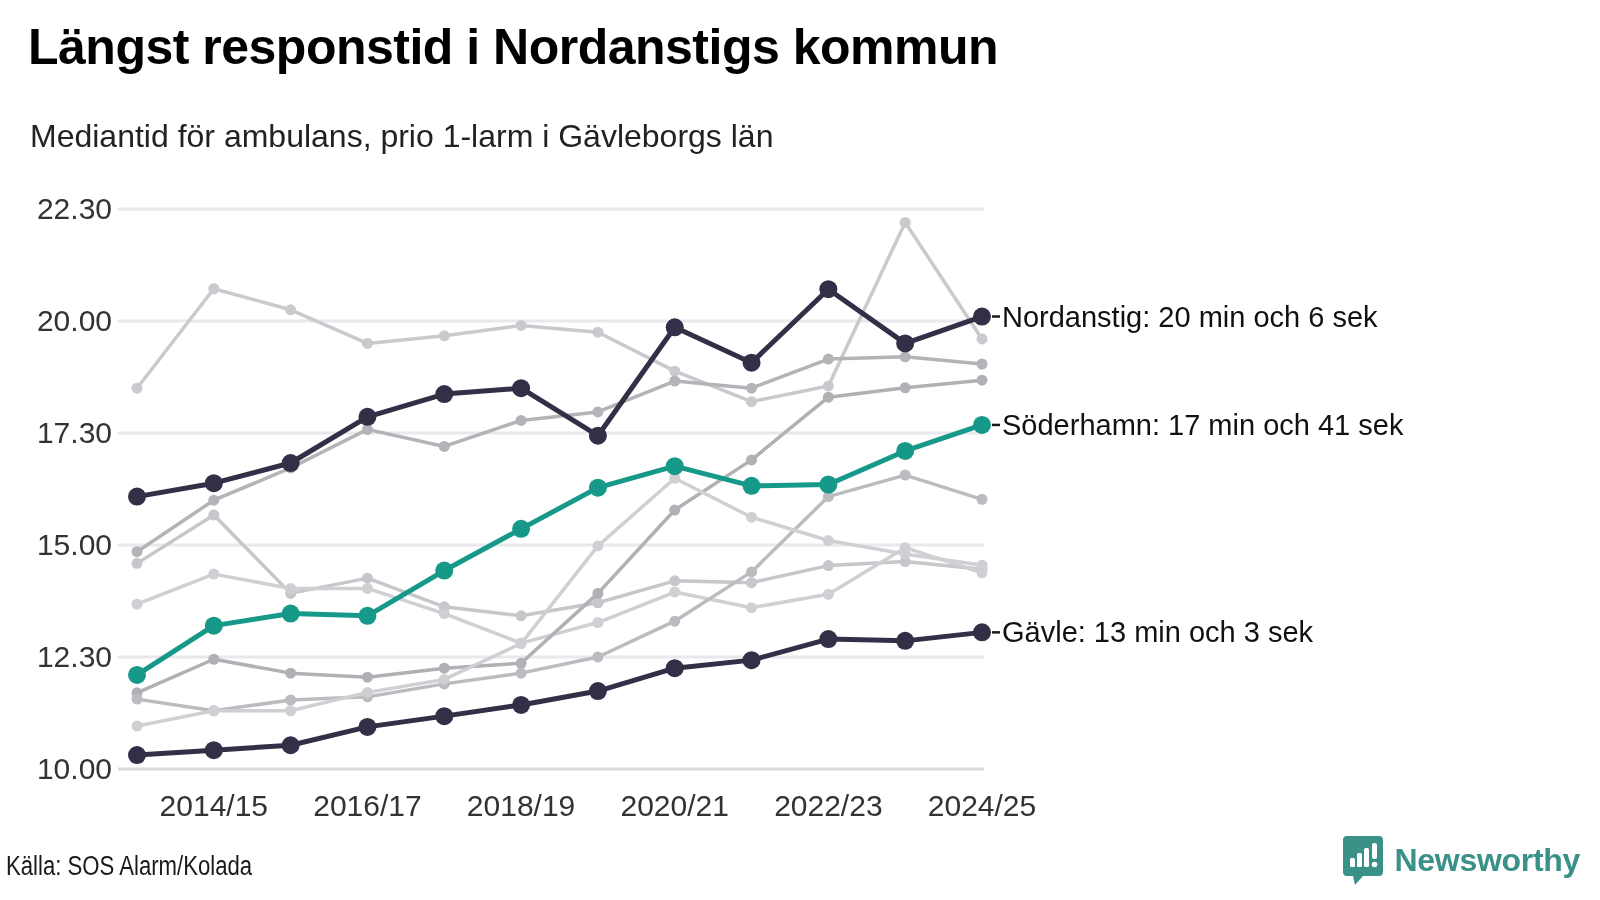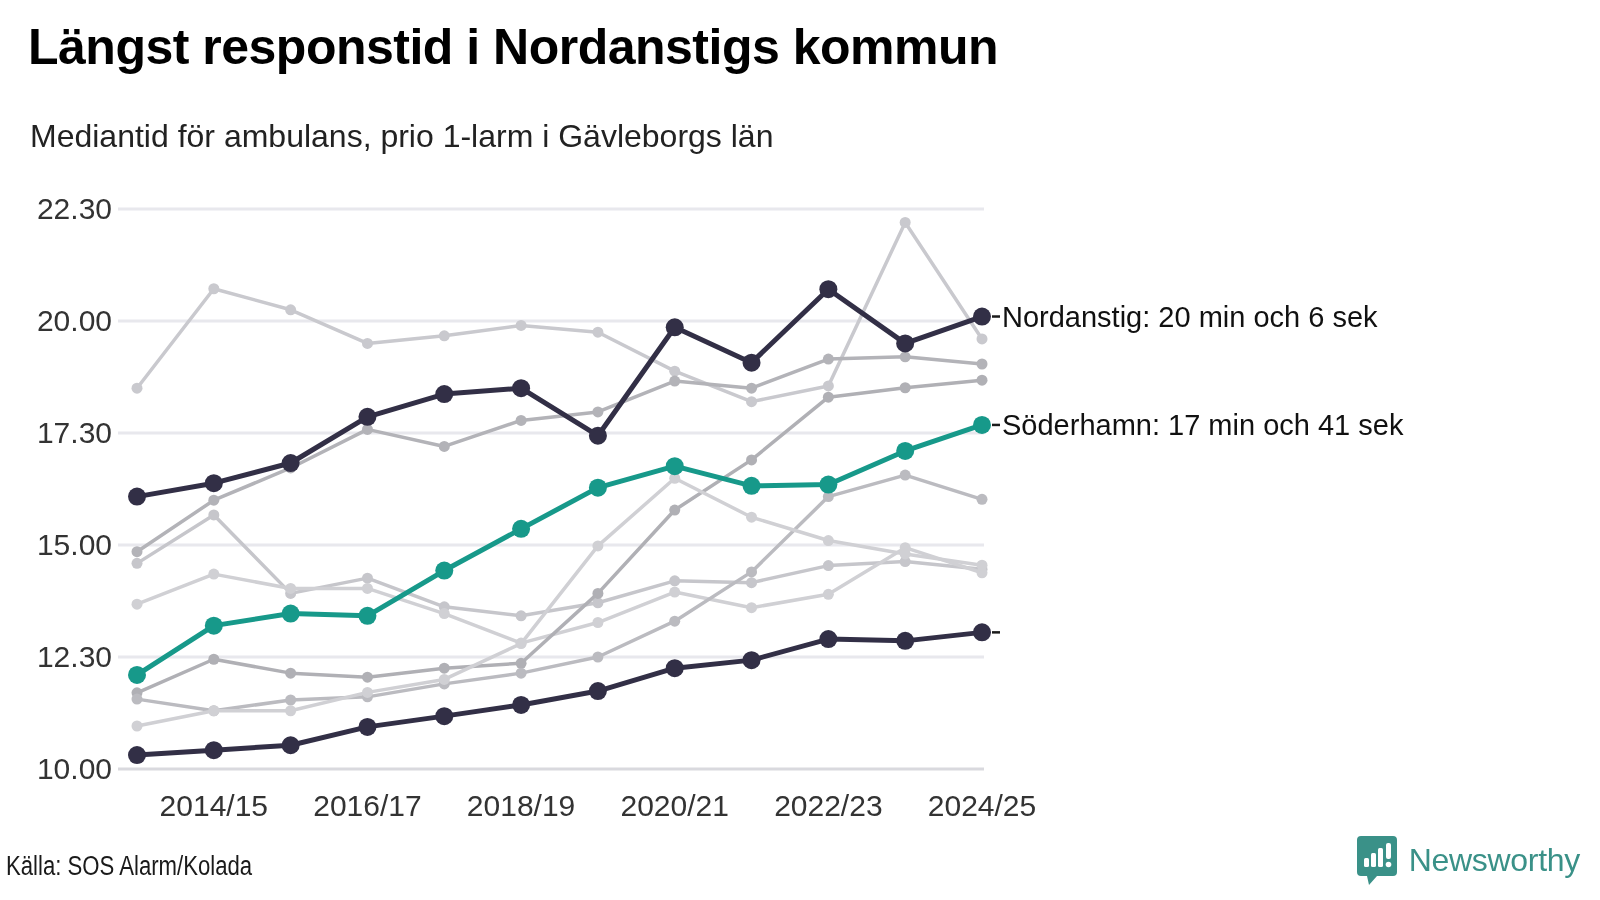--- a/index.html
+++ b/index.html
@@ -20,21 +20,21 @@
     position:absolute;left:1002px;height:40px;line-height:40px;
     font-size:29px;color:#111111;white-space:nowrap;
   }
   .source{
     position:absolute;left:6px;bottom:18px;
     font-size:27px;color:#1a1a1a;transform:scaleX(0.82);transform-origin:left bottom;
   }
   .brand{
     position:absolute;right:20px;bottom:14px;display:flex;align-items:center;gap:10px;
   }
-  .brand-word{font-size:32px;font-weight:400;color:#3a9188;letter-spacing:-0.3px;}
+  .brand-word{font-size:32px;font-weight:700;color:#3a9188;letter-spacing:-0.3px;}
 </style>
 </head>
 <body>
 
 <div class="stage">
 
   <h1 class="title">Längst responstid i Nordanstigs kommun</h1>
   <p class="subtitle">Mediantid för ambulans, prio 1-larm i Gävleborgs län</p>
 
   <svg id="chart-svg" class="chart-svg" width="1600" height="900">
@@ -186,20 +186,21 @@
       <circle cx="828.3636363636364" cy="639.0799999999999" r="9" fill="#322f46"></circle>
       <circle cx="905.1818181818181" cy="640.8720000000001" r="9" fill="#322f46"></circle>
       <circle cx="982" cy="632.36" r="9" fill="#322f46"></circle>
       <line x1="992" y1="316.52" x2="1000" y2="316.52" stroke="#1a1a1a" stroke-width="2.5"></line>
       <line x1="992" y1="424.93600000000004" x2="1000" y2="424.93600000000004" stroke="#1a1a1a" stroke-width="2.5"></line>
       <line x1="992" y1="632.36" x2="1000" y2="632.36" stroke="#1a1a1a" stroke-width="2.5"></line>
     </svg>
 
   <div class="series-label" style="top: 296.52px;">Nordanstig: 20 min och 6 sek</div>
   <div class="series-label" style="top: 404.936px;">Söderhamn: 17 min och 41 sek</div>
+  <div class="series-label" style="top: 612.36px;">Gävle: 13 min och 3 sek</div>
 
   <div class="source">Källa: SOS Alarm/Kolada</div>
 
   <div class="brand">
     <svg width="44" height="52" viewBox="0 0 44 52">
       <path d="M6 2 h32 a4 4 0 0 1 4 4 v32 a4 4 0 0 1 -4 4 h-16 l-8 9 -2 -9 h-6 a4 4 0 0 1 -4 -4 v-32 a4 4 0 0 1 4 -4 z" fill="#3a9188"></path>
       <rect x="9" y="24" width="5" height="9" rx="1.5" fill="#ffffff"></rect>
       <rect x="16" y="19" width="5" height="14" rx="1.5" fill="#ffffff"></rect>
       <rect x="23" y="14" width="5" height="19" rx="1.5" fill="#ffffff"></rect>
       <rect x="31" y="9" width="5" height="16" rx="2" fill="#ffffff"></rect>

